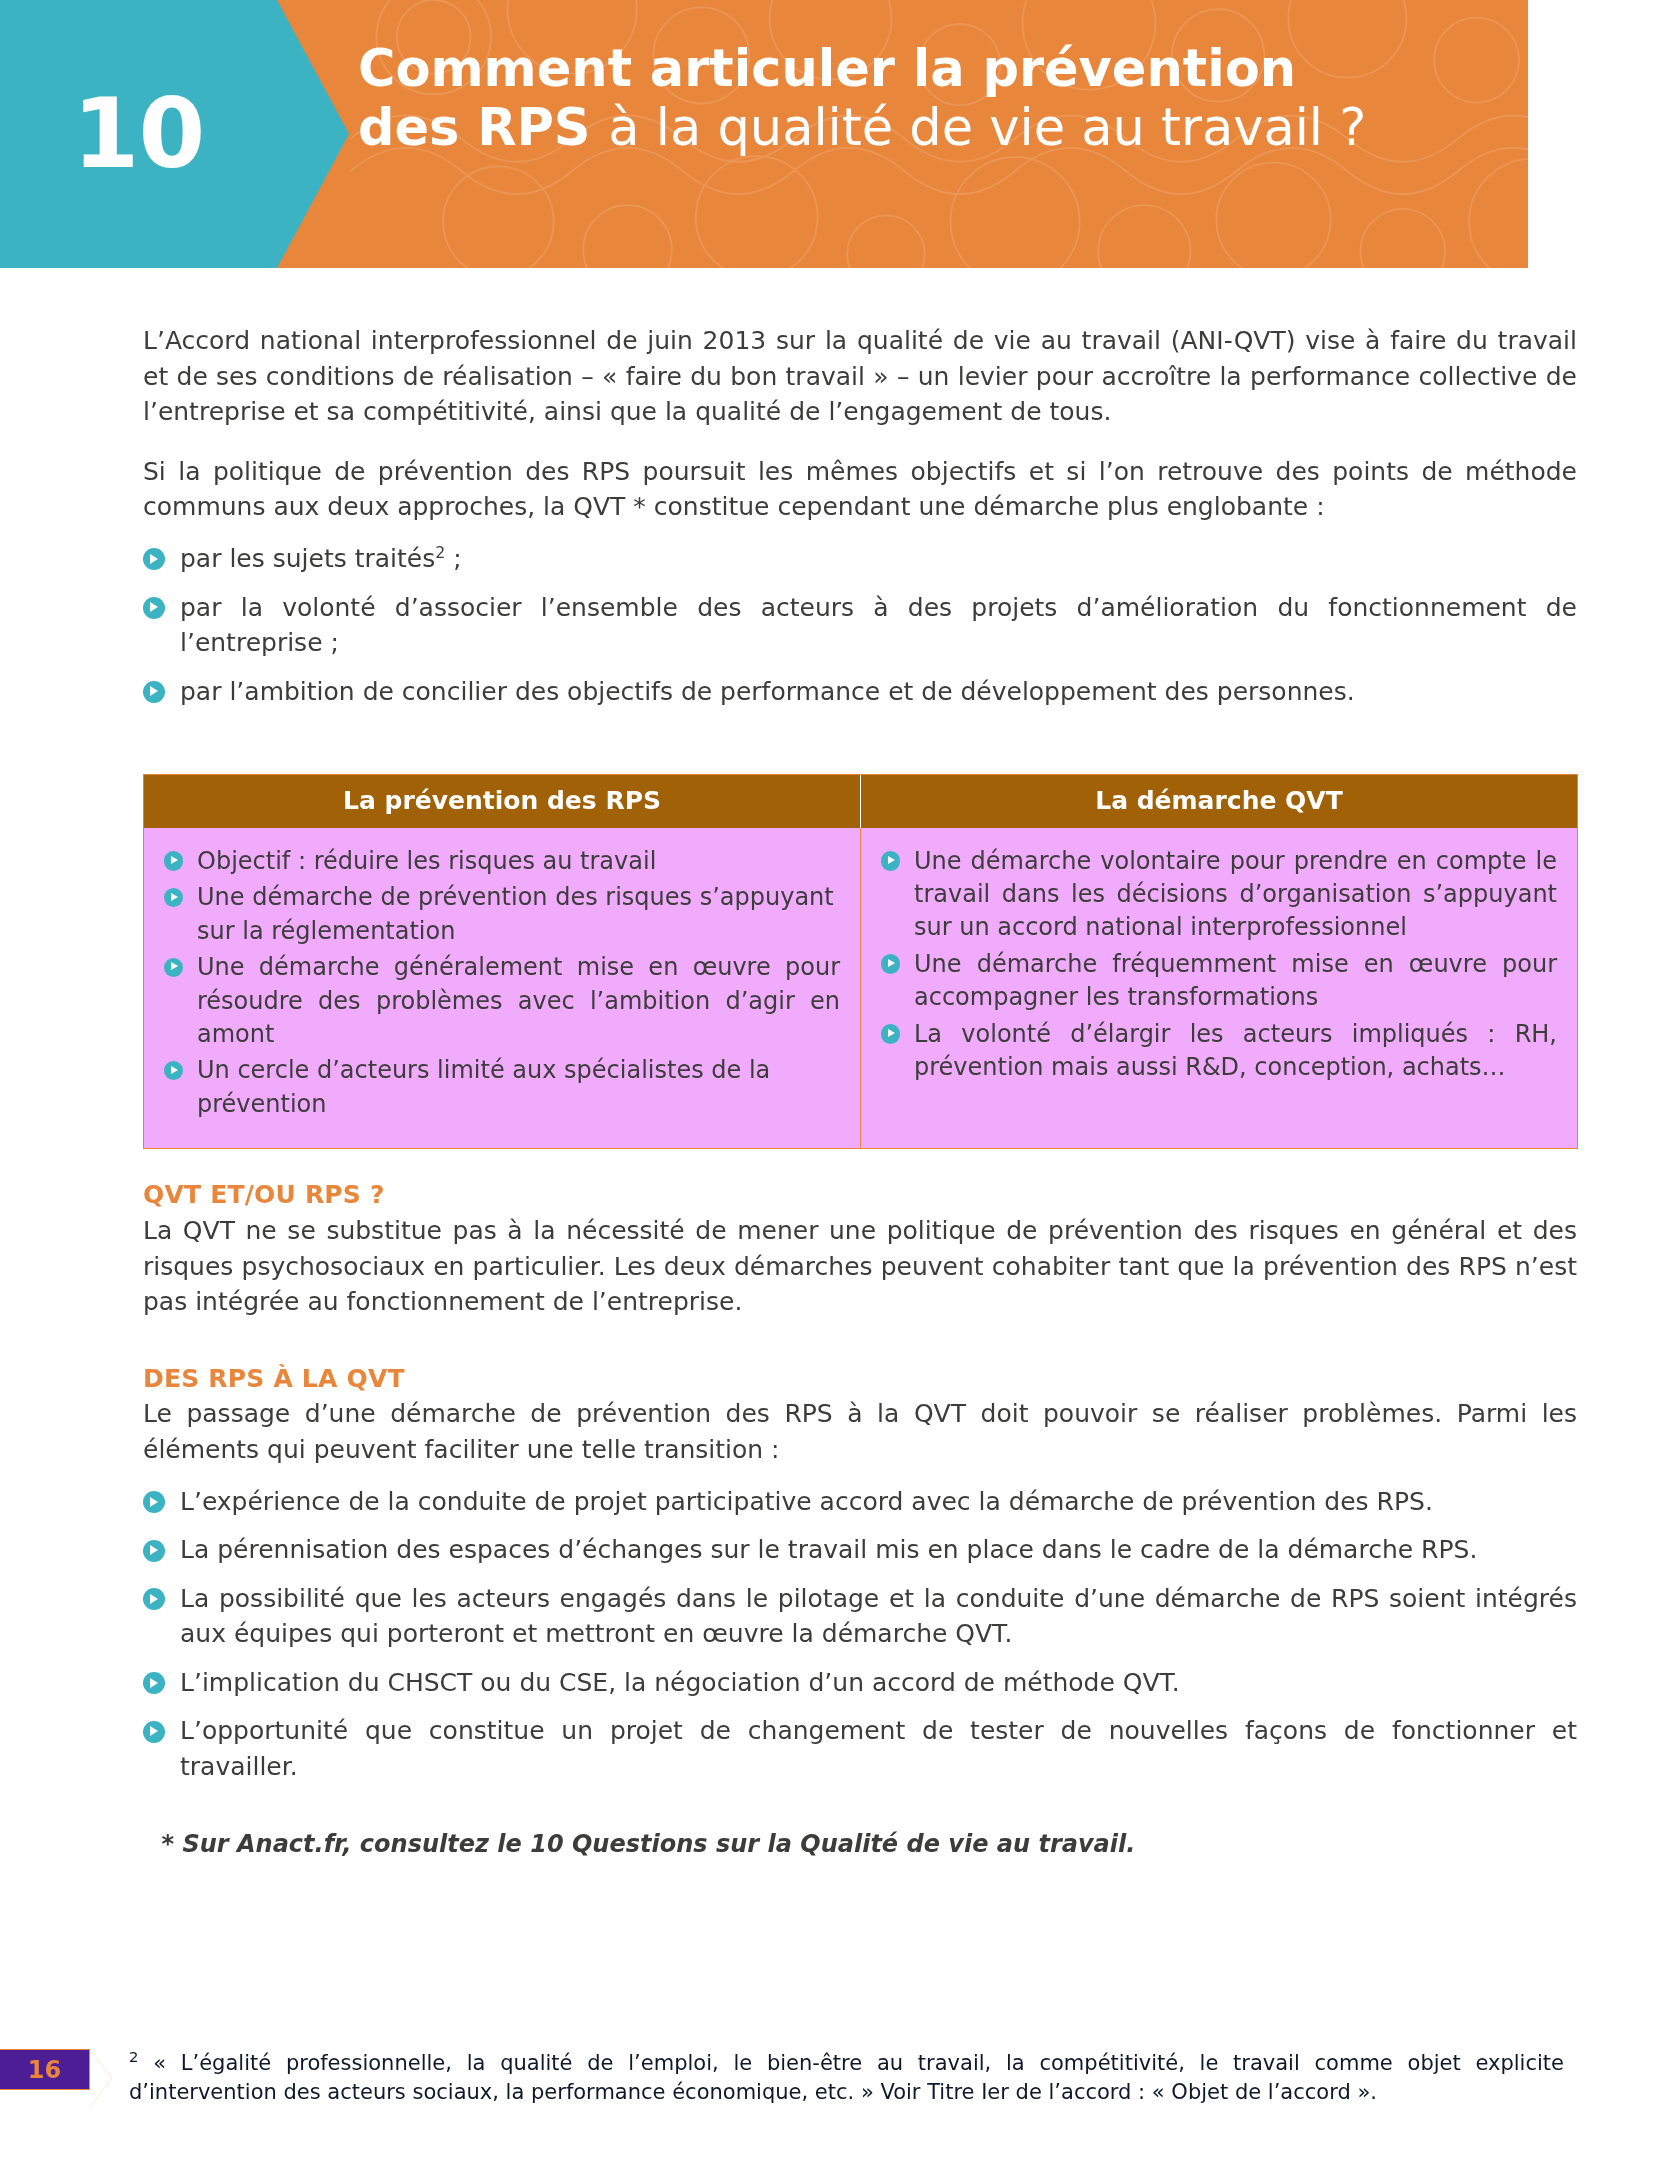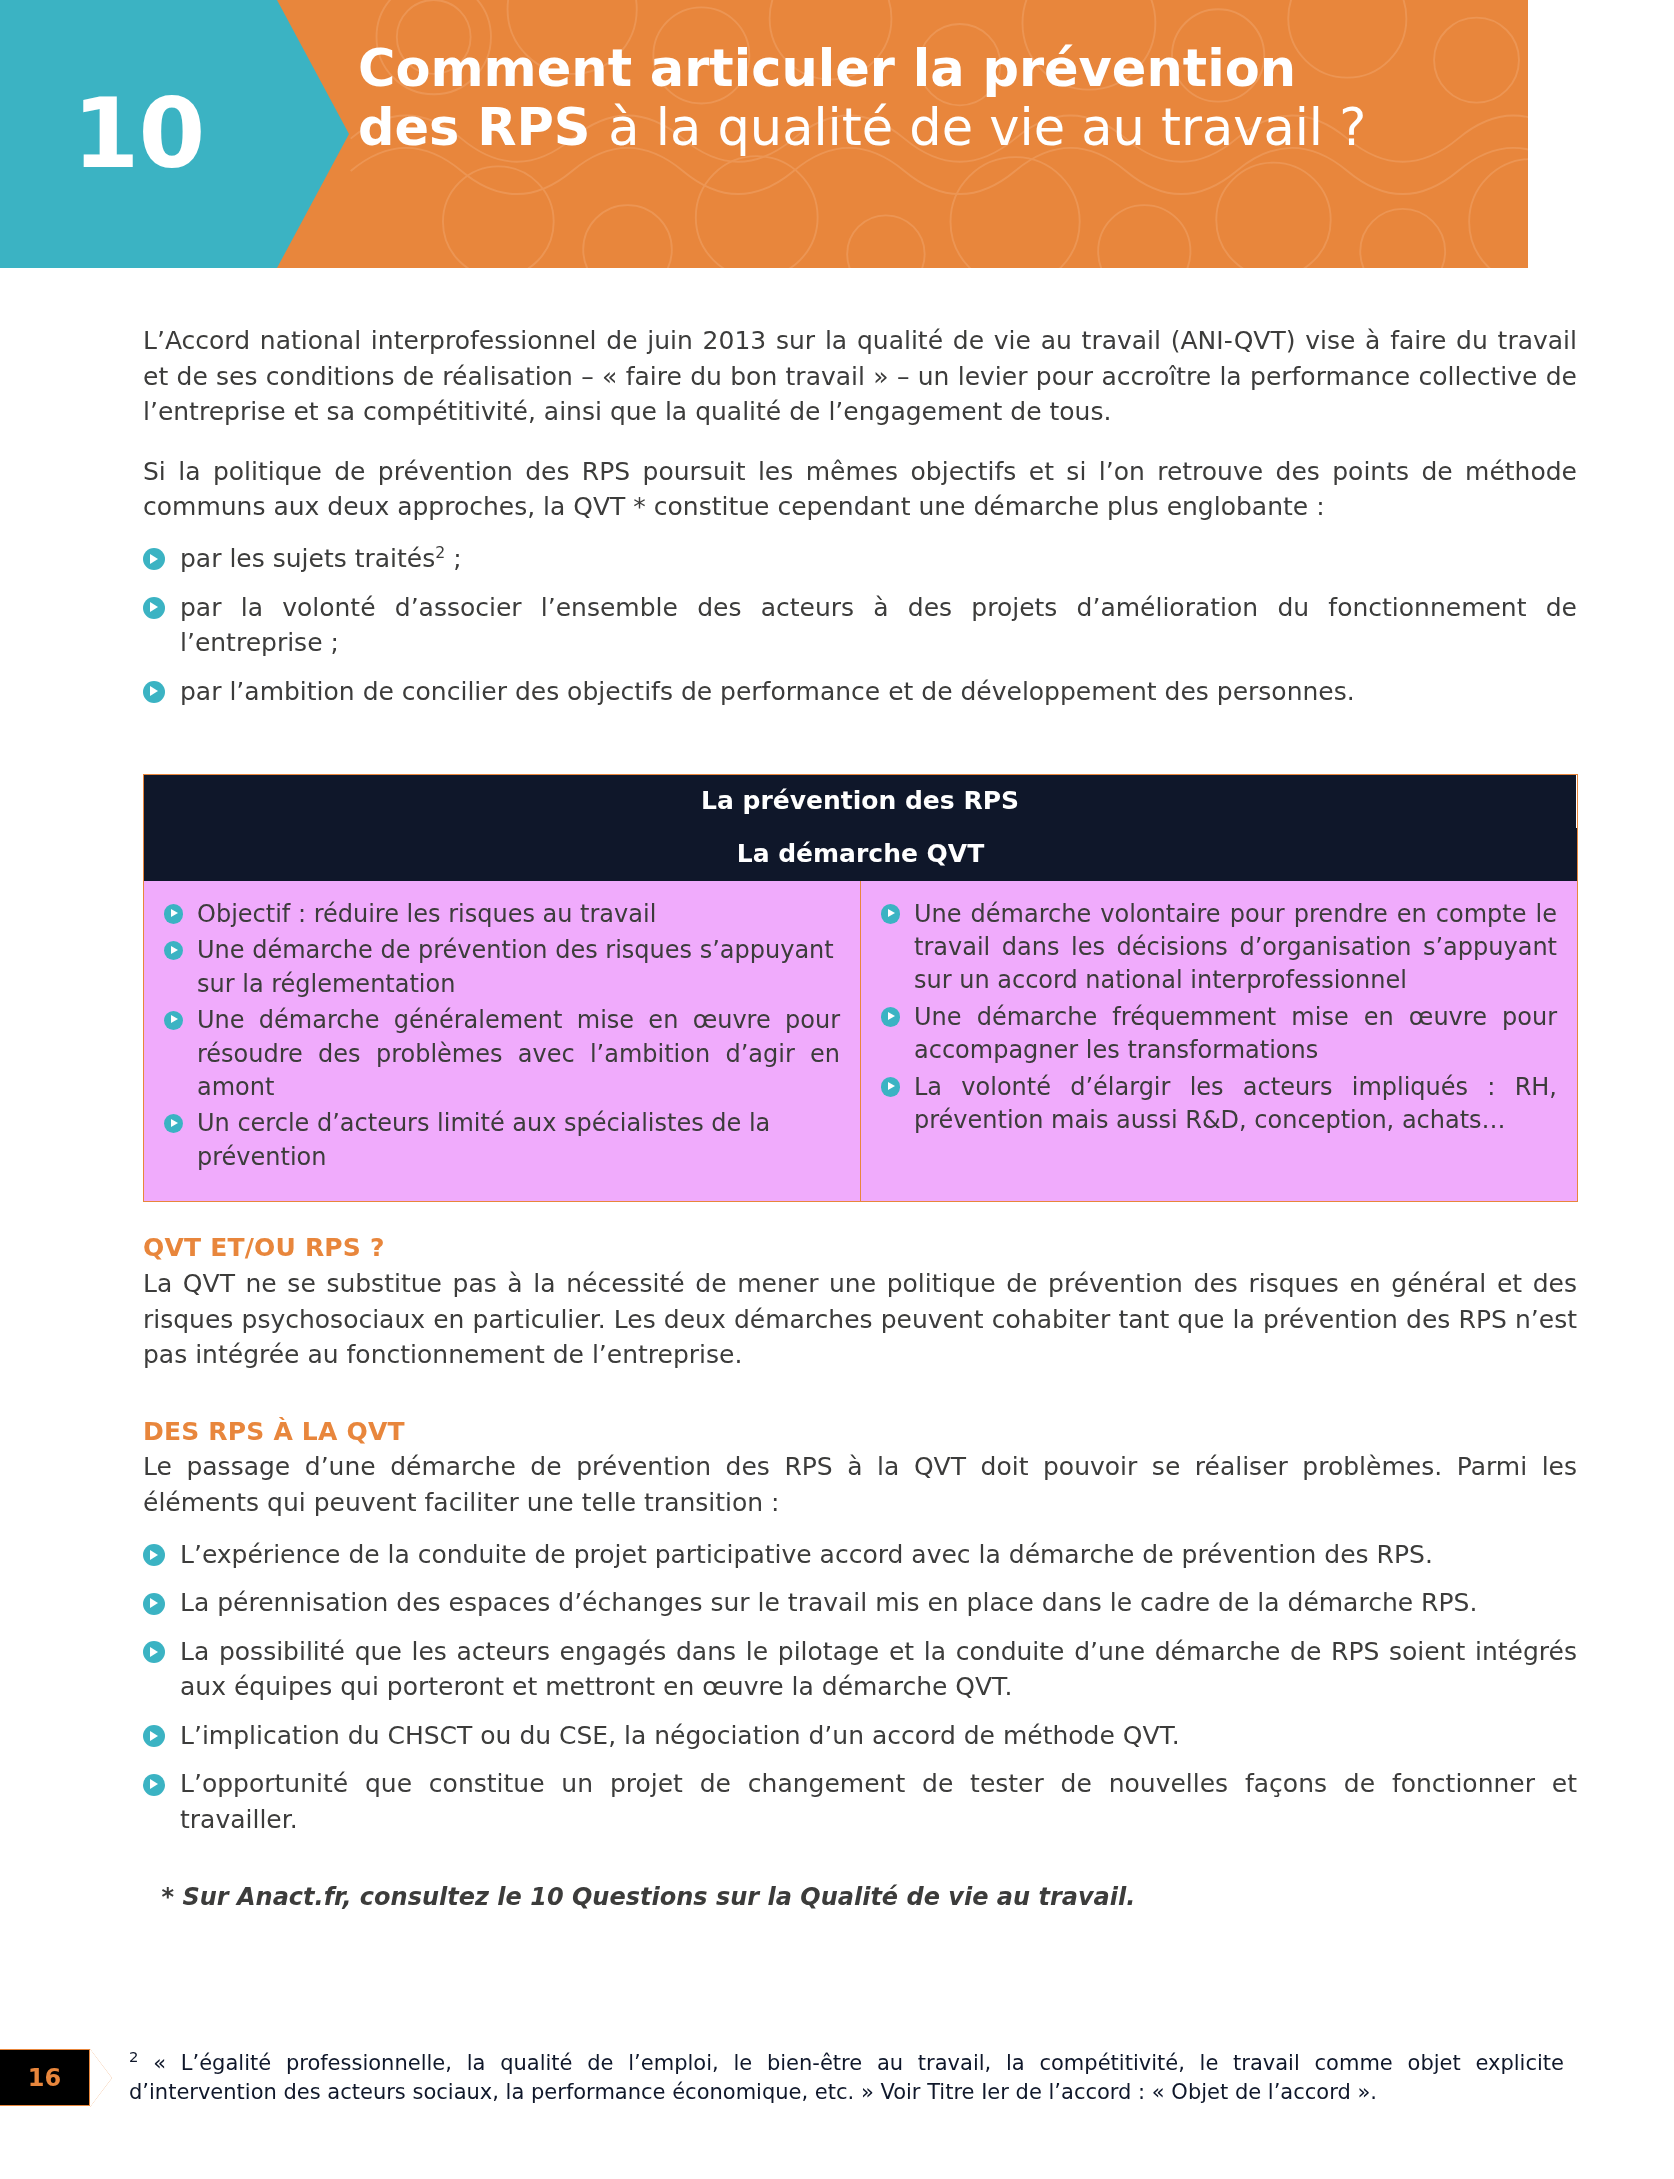--- a/index.html
+++ b/index.html
@@ -143,22 +143,21 @@
 
   
   .compare-table {
     margin: 65px 0 0 0;
     border: 1.8px solid #e8863c;
     width: 1435px;
     box-sizing: border-box;
   }
   .table-head {
     display: flex;
-    background: #0f172a;
-    flex-direction: column;
+    background: #a16207;
   }
   .table-head .th {
     flex: 1;
     color: #ffffff;
     font-weight: bold;
     font-size: 25px;
     text-align: center;
     padding: 11px 9.2px 13px 9.2px;
   }
   .table-head .th.left { border-right: 1.8px solid #ffffff; }
@@ -212,22 +211,22 @@
     left: 0;
     top: 2040px;
     width: 1674px;
     height: 140px;
   }
   .page-badge {
     position: absolute;
     left: 0;
     top: 9.2px;
     width: 90px;
-    height: 57px;
-    background: #000000;
+    height: 41px;
+    background: #4c1d95;
     border: 1.8px solid #e8863c;
     border-left: none;
     box-sizing: border-box;
     display: flex;
     align-items: center;
     justify-content: center;
     color: #e8863c;
     font-size: 24px;
     font-weight: bold;
   }

